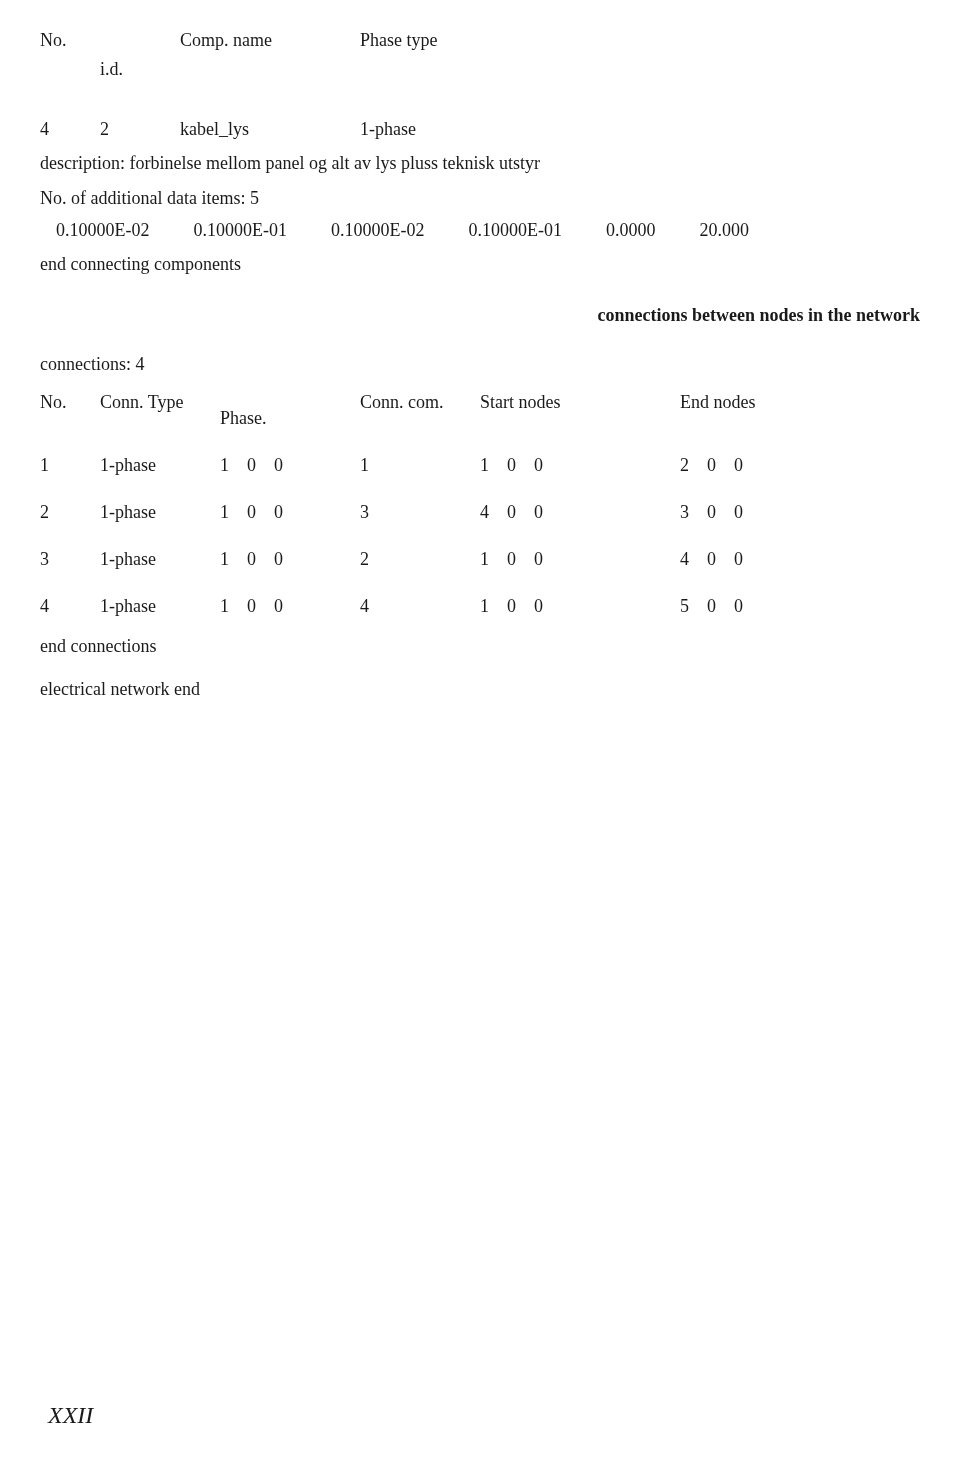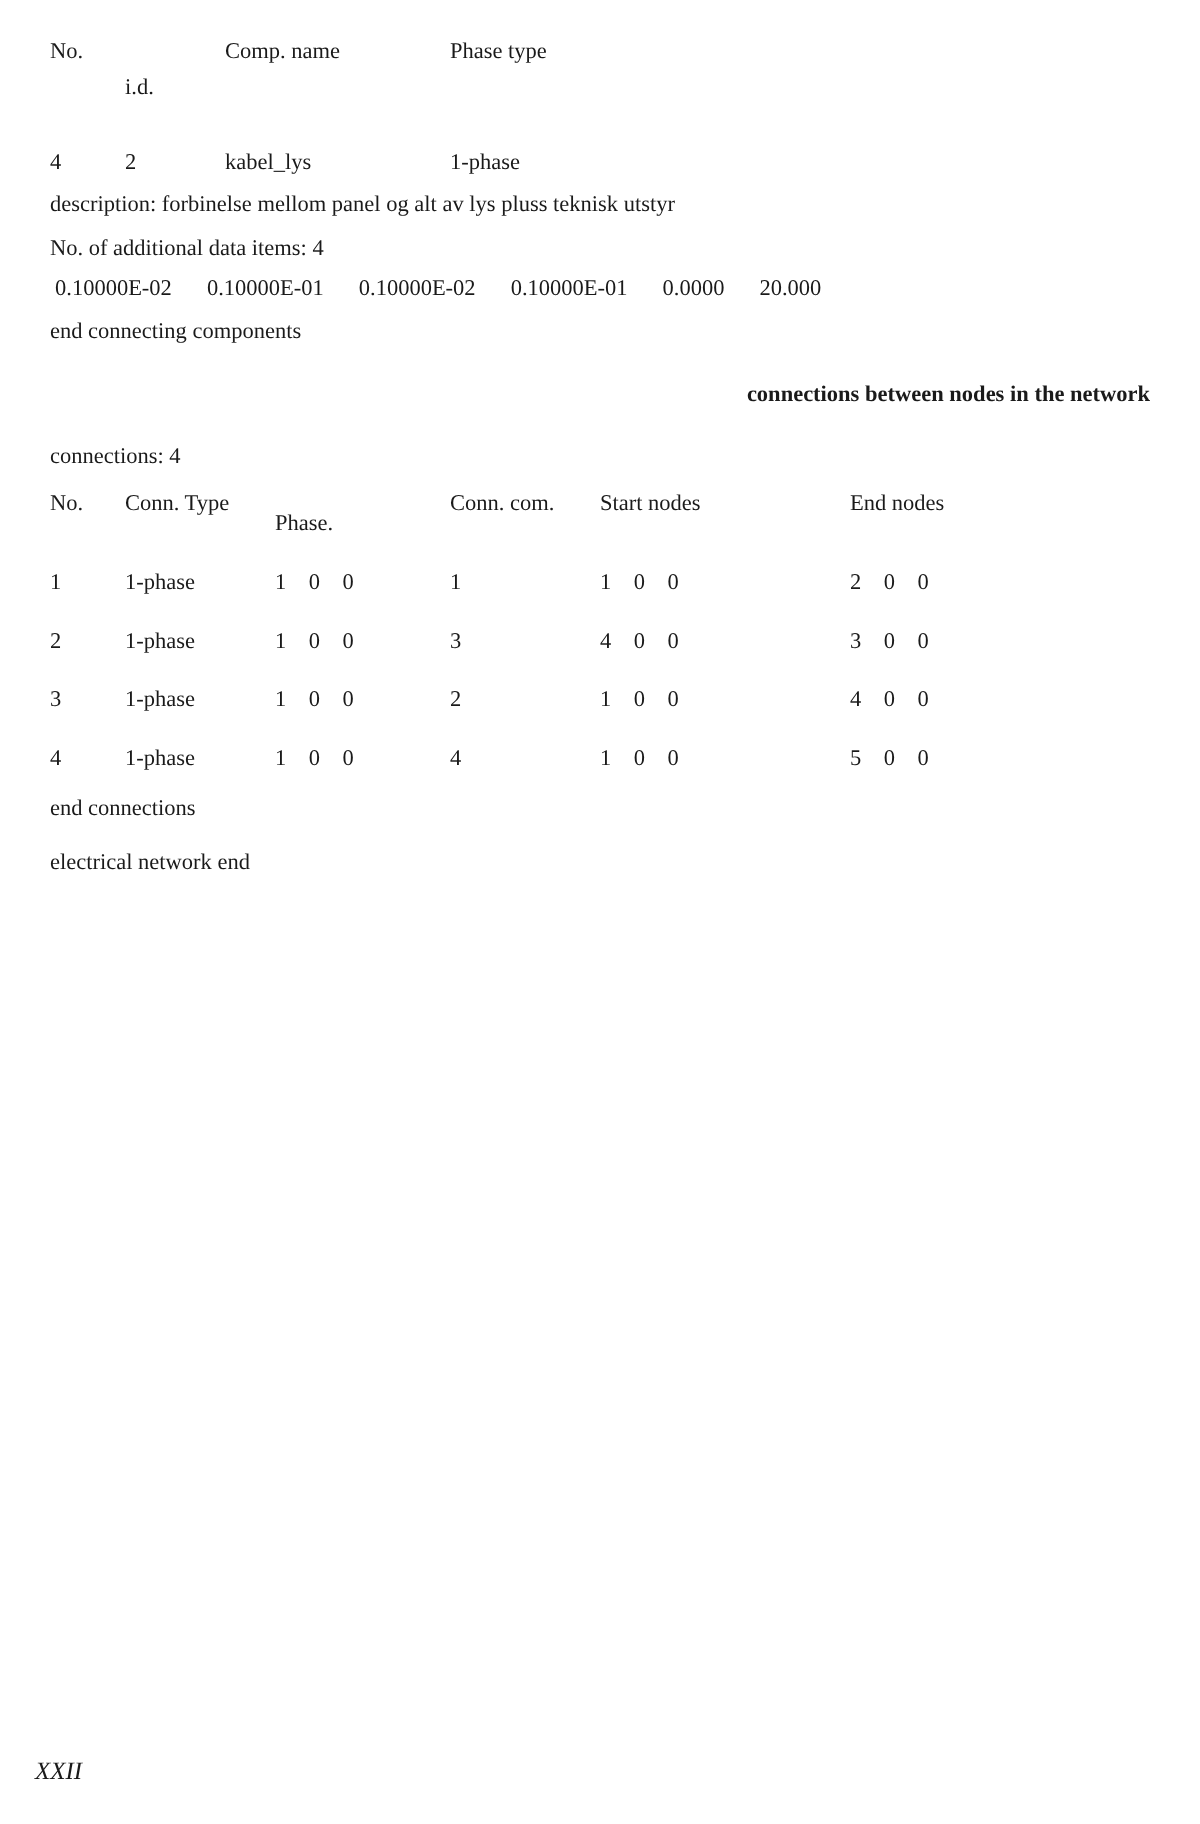--- a/index.html
+++ b/index.html
@@ -71,22 +71,22 @@
     .end-nodes-group {
       display: flex;
       flex-direction: row;
       gap: 18px;
       width: 200px;
     }
 
     .page-number {
       position: absolute;
       bottom: 30px;
-      left: 28px;
-      font-size: 20px;
+      left: 48px;
+      font-size: 24px;
       font-style: italic;
     }
 
     .section-gap { margin-top: 20px; }
     .section-gap-sm { margin-top: 10px; }
   </style>
 </head>
 <body>
 
 <div class="header-row">
@@ -101,23 +101,23 @@
   <div class="col-id">2</div>
   <div class="col-comp">kabel_lys</div>
   <div class="col-phase">1-phase</div>
 </div>
 
 <div class="line section-gap-sm">
   <span>description:</span>
   <span>forbinelse mellom panel og alt av lys pluss teknisk utstyr</span>
 </div>
 
-<div class="line">No. of additional data items: 4</div>
-
-<div class="data-row" style="gap: 28px; margin: 8px 4px;">
+<div class="line">No. of additional data items: 5</div>
+
+<div class="data-row" style="gap: 44px; margin: 8px 16px;">
   <span>0.10000E-02</span>
   <span>0.10000E-01</span>
   <span>0.10000E-02</span>
   <span>0.10000E-01</span>
   <span>0.0000</span>
   <span>20.000</span>
 </div>
 
 <div class="line section-gap-sm">end connecting components</div>
 

